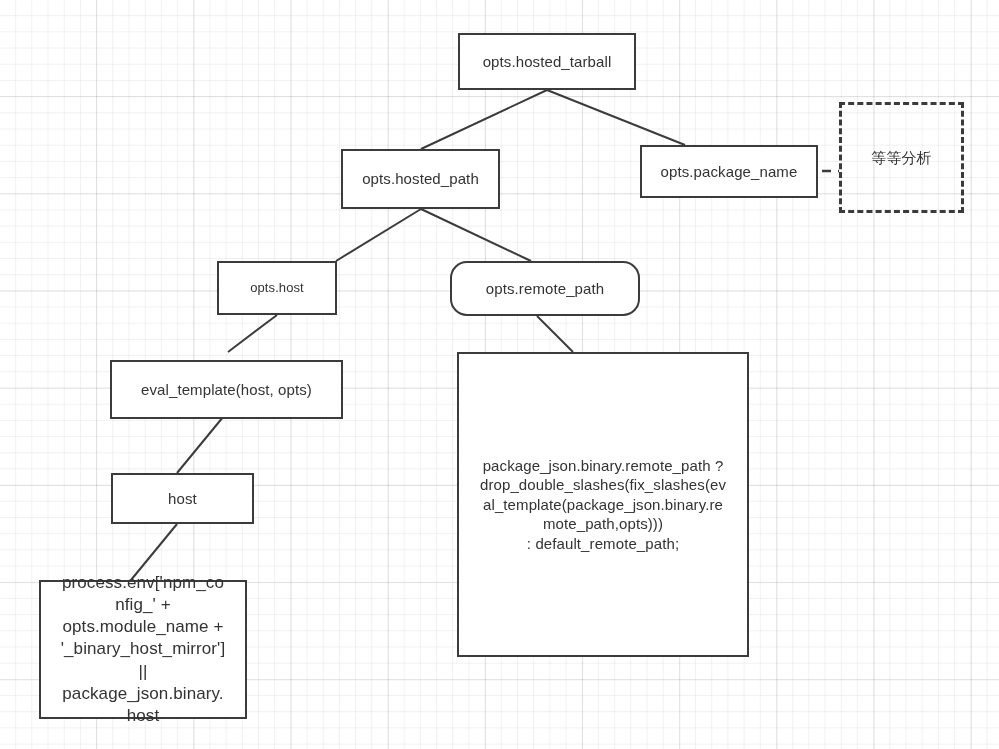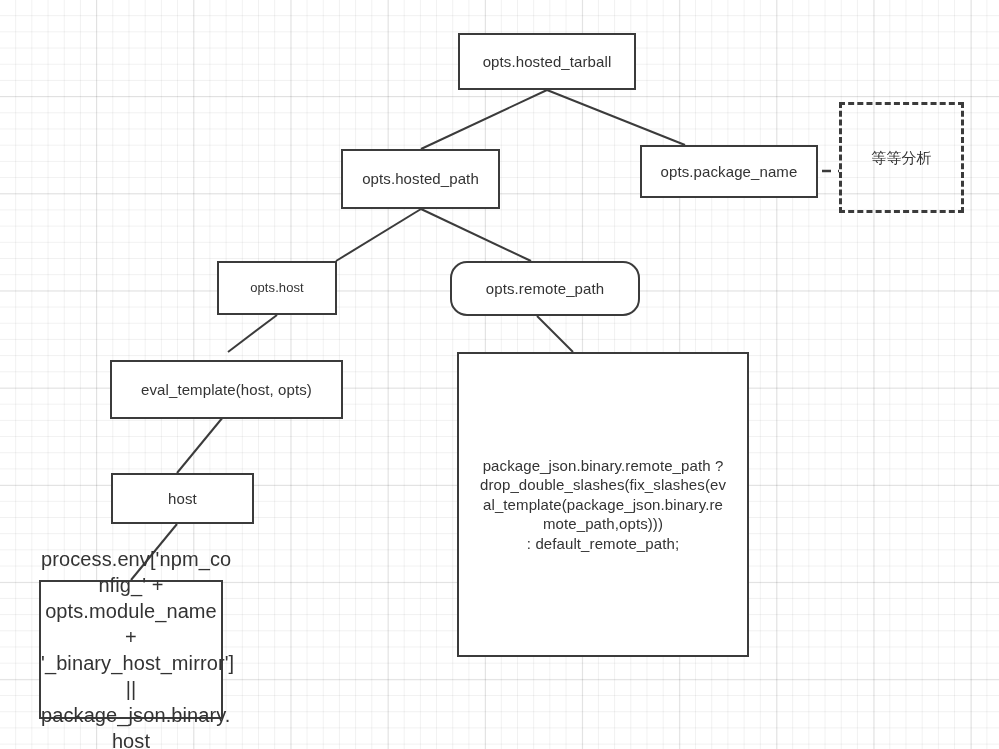--- a/index.html
+++ b/index.html
@@ -84,21 +84,21 @@
       <div class="node dashed" style="left: 839px; top: 102px; width: 125px; height: 111px; font-size: 15px;"><span class="label">等等分析</span></div>
       <div class="node" style="left: 217px; top: 261px; width: 120px; height: 54px; font-size: 13px;"><span class="label">opts.host</span></div>
       <div class="node" style="left: 450px; top: 261px; width: 190px; height: 55px; font-size: 15px; border-radius: 17px;"><span class="label">opts.remote_path</span></div>
       <div class="node" style="left: 110px; top: 352px; width: 233px; height: 59px; font-size: 15px; margin-top: 8px;"><span class="label">eval_template(host, opts)</span></div>
       <div class="node" style="left: 427px; top: 352px; width: 292px; height: 305px; font-size: 15px; margin-left: 30px;"><span class="label">package_json.binary.remote_path ?
 drop_double_slashes(fix_slashes(ev
 al_template(package_json.binary.re
 mote_path,opts)))
 : default_remote_path;</span></div>
       <div class="node" style="left: 111px; top: 473px; width: 143px; height: 51px; font-size: 15px;"><span class="label">host</span></div>
-      <div class="node" style="left: 39px; top: 580px; width: 184px; height: 139px; font-size: 20px;"><span class="label">process.env['npm_co
+      <div class="node" style="left: 39px; top: 580px; width: 208px; height: 139px; font-size: 17px;"><span class="label">process.env['npm_co
 nfig_' +
 opts.module_name +
 '_binary_host_mirror']
 ||
 package_json.binary.
 host</span></div>
     </div>
 </div>
 
 </body></html>

